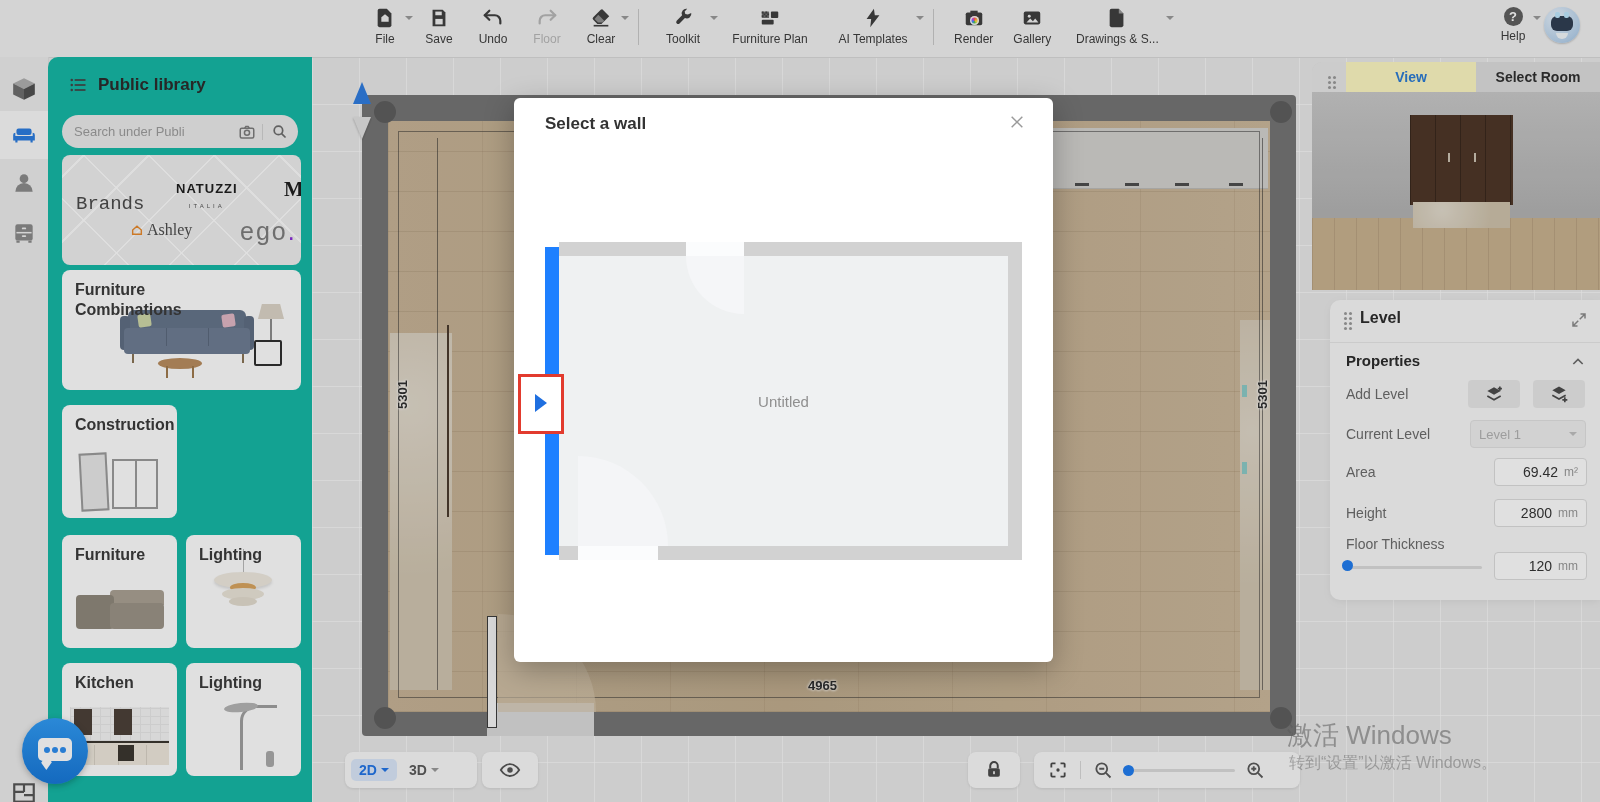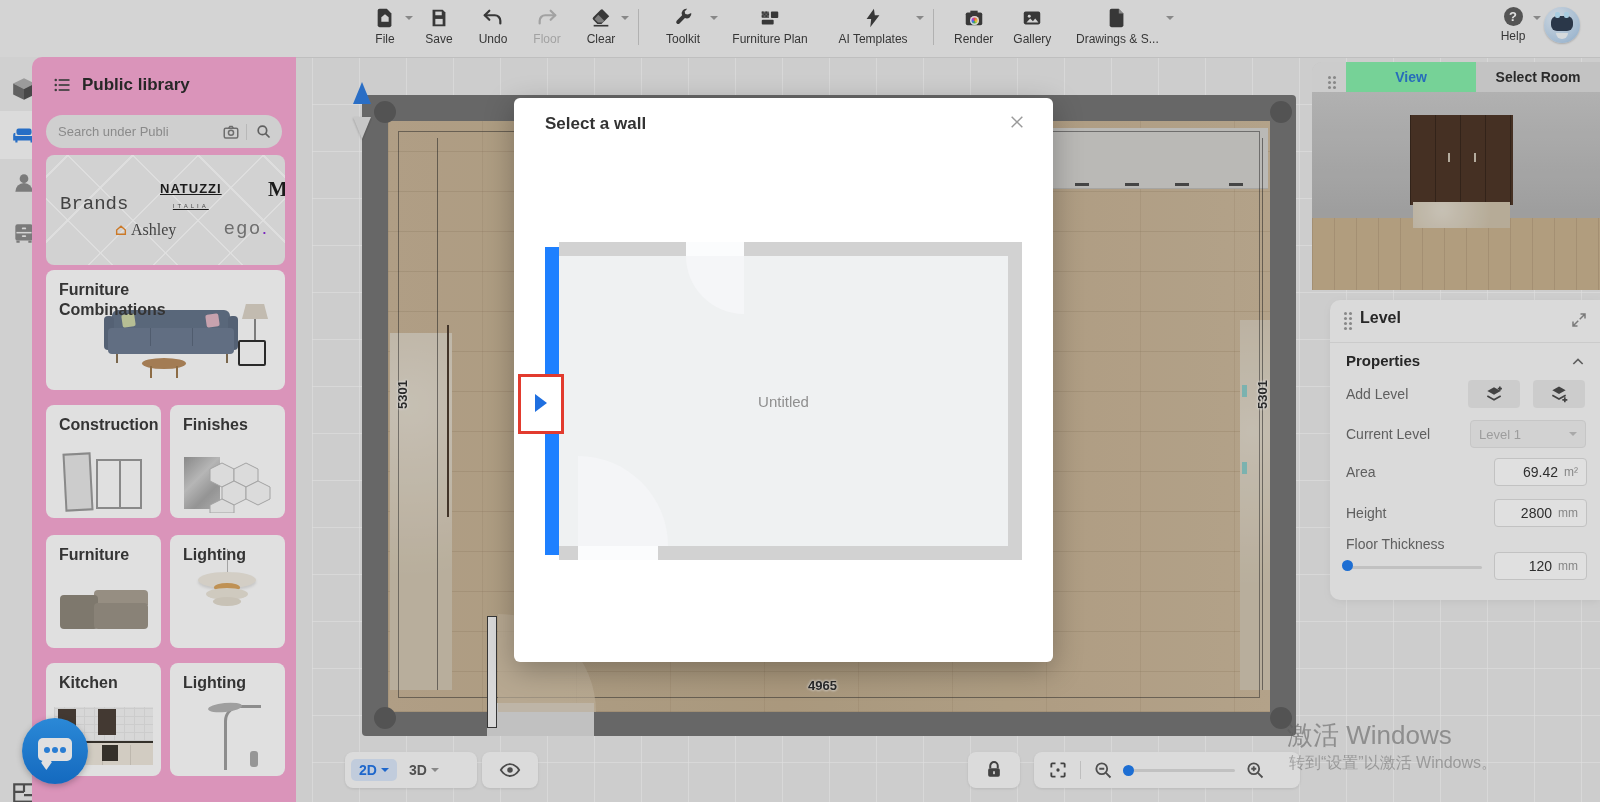--- a/index.html
+++ b/index.html
@@ -26,40 +26,40 @@
   .robot .chin{position:absolute;left:12px;top:26px;width:12px;height:6px;border-radius:0 0 6px 6px;background:#f4f8fb;}
   .helpq{width:19px;height:19px;border-radius:50%;background:#5f5f5f;color:#fff;display:flex;align-items:center;justify-content:center;font-size:13px;font-weight:bold;}
   .helpq::after{content:"?";}
 
   
   #rail{left:0;top:57px;width:48px;height:745px;background:#ededed;border-right:1px solid #e0e0e0;z-index:6;}
   .rail-item{position:absolute;left:0;width:48px;height:48px;display:flex;align-items:center;justify-content:center;cursor:pointer;}
   .rail-item.active{background:#fafafa;}
 
   
-  #leftpanel{left:32px;top:57px;width:264px;height:745px;background:#f9a8d4;border-top-left-radius:10px;z-index:6;}
+  #leftpanel{left:48px;top:57px;width:264px;height:745px;background:#14b8a6;border-top-left-radius:10px;z-index:6;}
   #lp-header{position:absolute;left:20px;top:18px;display:flex;align-items:center;gap:10px;}
   #lp-title{font-size:17px;font-weight:bold;color:#2b2b2b;}
   #searchbar{position:absolute;left:14px;top:58px;width:236px;height:33px;background:#ececec;border-radius:17px;display:flex;align-items:center;padding:0 10px;box-sizing:border-box;}
   #searchbar input{flex:1;border:none;outline:none;background:transparent;font-size:13px;color:#555;font-family:inherit;min-width:0;}
   #searchbar input::placeholder{color:#9d9d9d;}
   .sb-div{width:1px;height:16px;background:#d2d2d2;margin:0 8px 0 6px;}
   .card{position:absolute;background:#ffffff;border-radius:8px;overflow:hidden;cursor:pointer;}
   .cat-label{position:absolute;left:13px;top:10px;font-size:16px;font-weight:600;color:#3a3a3a;line-height:1.25;z-index:2;}
   
   #card-brands{left:14px;top:98px;width:239px;height:110px;
     background:repeating-linear-gradient(45deg,rgba(255,255,255,.9) 0 2px,transparent 2px 46px),
                repeating-linear-gradient(-45deg,rgba(255,255,255,.9) 0 2px,transparent 2px 46px),#efefef;}
   #brands-label{position:absolute;left:14px;top:38px;font-size:19px;color:#4a4a4a;font-family:Liberation Mono, monospace;}
   .logo{position:absolute;color:#1d1d1d;}
-  #logo-natuzzi{left:114px;top:26px;text-align:center;font-weight:bold;font-size:13px;letter-spacing:1px;text-decoration:underline;}
+  #logo-natuzzi{left:114px;top:26px;text-align:center;font-weight:bold;font-size:13px;letter-spacing:1px;}
   #logo-natuzzi .sub{font-size:6px;letter-spacing:3px;font-weight:normal;color:#555;}
   #logo-minotti{left:222px;top:22px;font-family:"Liberation Serif",serif;font-weight:bold;font-size:21px;}
   #logo-ashley{left:68px;top:66px;font-family:"Liberation Serif",serif;font-size:16px;color:#4c4c4c;display:flex;align-items:center;gap:3px;}
-  #logo-ego{left:178px;top:62px;font-size:19px;color:#7d7d7d;letter-spacing:2px;}
+  #logo-ego{left:178px;top:62px;font-size:25px;color:#7d7d7d;letter-spacing:2px;}
   #logo-ego .dot{color:#8a2bd8;}
   
   #card-combos{left:14px;top:213px;width:239px;height:120px;}
   .sofa-scene{position:absolute;inset:0;}
   .sofa-back{position:absolute;left:66px;top:40px;width:118px;height:22px;background:#65748a;border-radius:6px 6px 0 0;}
   .sofa-seat{position:absolute;left:62px;top:58px;width:126px;height:26px;background:#6e7d93;border-radius:4px;}
   .sofa-seat i{position:absolute;top:0;bottom:8px;width:1px;background:#5a687c;}
   .sofa-arm{position:absolute;top:46px;width:10px;height:34px;background:#5f6e84;border-radius:4px;}
   .pillow{position:absolute;width:13px;height:13px;border-radius:2px;transform:rotate(-8deg);}
   .sofa-leg{position:absolute;top:84px;width:2px;height:9px;background:#8a7456;}
@@ -137,21 +137,21 @@
   #arc-bottom{position:absolute;left:33px;top:214px;width:90px;height:90px;background:#f4f5f7;border-radius:0 100% 0 0;}
   #untitled{font-size:15px;color:#8f8f8f;}
   #redbox{position:absolute;left:4px;top:276px;width:46px;height:60px;background:#fff;border:3px solid #e23b2e;box-sizing:border-box;cursor:pointer;}
   #redbox .tri{position:absolute;left:14px;top:17px;width:0;height:0;border:9px solid transparent;border-left:12px solid #1f6fe0;}
 
   
   #viewer{left:1312px;top:62px;width:288px;height:228px;z-index:5;}
   #vtabs{position:absolute;left:0;top:0;width:288px;height:30px;background:#dedede;border-radius:10px 0 0 0;display:flex;}
   #vhandle{width:34px;display:flex;align-items:center;justify-content:center;background:#e9e9e9;border-radius:10px 0 0 0;}
   .vtab{display:flex;align-items:center;justify-content:center;font-size:14px;font-weight:600;cursor:pointer;}
-  #vtab-view{width:130px;background:#86efac;color:#2b7bd4;}
+  #vtab-view{width:130px;background:#fef9c3;color:#2b7bd4;}
   #vtab-select{flex:1;color:#2f2f2f;}
   #preview{position:absolute;left:0;top:30px;width:288px;height:198px;background:linear-gradient(#c9c9c9,#b4b4b4 60%);overflow:hidden;}
   #pv-floor{position:absolute;left:0;bottom:0;width:288px;height:72px;background:
       repeating-linear-gradient(90deg,rgba(100,75,50,.14) 0 1px,transparent 1px 22px),#c9b28f;}
   #pv-wardrobe{position:absolute;left:98px;top:23px;width:103px;height:90px;background:
       repeating-linear-gradient(90deg,rgba(0,0,0,.28) 0 1px,transparent 1px 25px),#4e3526;}
   #pv-wardrobe .h{position:absolute;top:38px;width:2px;height:9px;background:#cdc4b4;}
   #pv-base{position:absolute;left:101px;top:110px;width:97px;height:26px;background:radial-gradient(circle at 30% 30%,rgba(255,255,255,.4),transparent 70%),#cfc3ac;}
 
   
@@ -445,35 +445,20 @@
 
     <div id="card-construction" class="card cat-sm">
       <div class="cat-label" style="width:90px">Construction</div>
       <div>
         <div class="door-leaf"></div>
         <div class="win-frame">
             <i></i>
           </div>
       </div>
     </div>
-    <div id="card-finishes" class="card cat-sm">
-      <div class="cat-label">Finishes</div>
-      <div>
-        <div class="slab"></div>
-        <svg style="position:absolute;left:36px;top:56px" width="66" height="52" viewBox="0 0 66 52">
-          <g fill="#fafafa" stroke="#b9b9b9" stroke-width="1">
-            <polygon points="16,2 28,8 28,20 16,26 4,20 4,8"></polygon>
-            <polygon points="40,2 52,8 52,20 40,26 28,20 28,8"></polygon>
-            <polygon points="28,20 40,26 40,38 28,44 16,38 16,26"></polygon>
-            <polygon points="52,20 64,26 64,38 52,44 40,38 40,26"></polygon>
-            <polygon points="16,38 28,44 28,52 16,52 4,52 4,44"></polygon>
-          </g>
-        </svg>
-      </div>
-    </div>
     <div id="card-furniture" class="card cat-sm">
       <div class="cat-label">Furniture</div>
       <div>
         <div class="sofa2-c"></div>
         <div class="sofa2-a"></div>
         <div class="sofa2-b"></div>
       </div>
     </div>
     <div id="card-lighting" class="card cat-sm">
       <div class="cat-label">Lighting</div>

